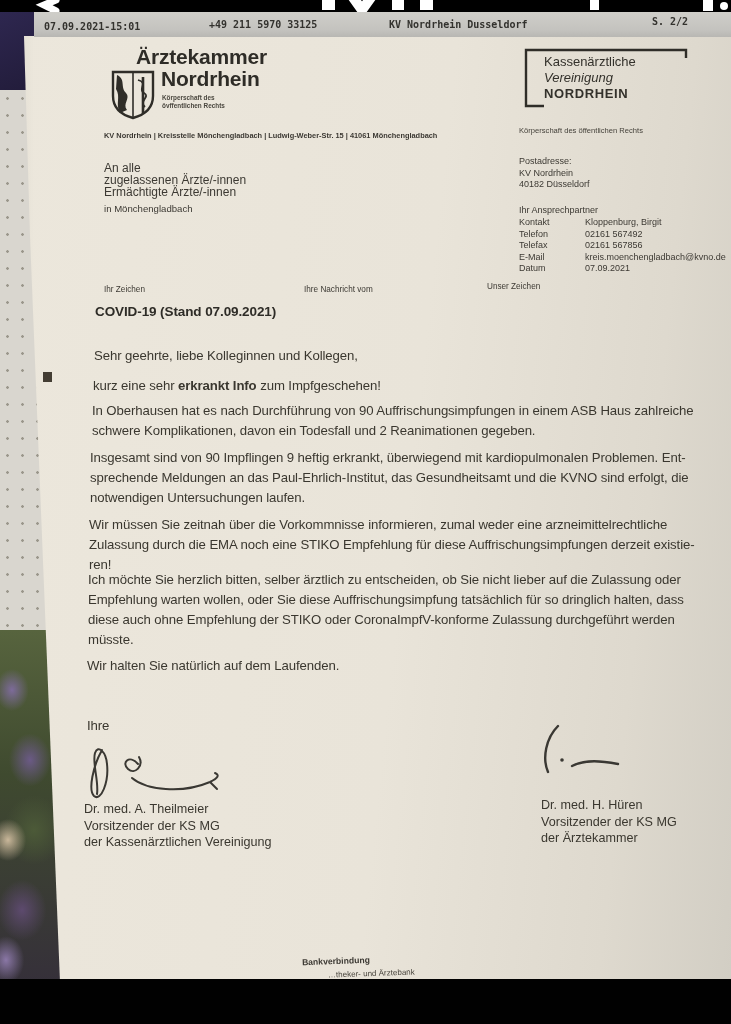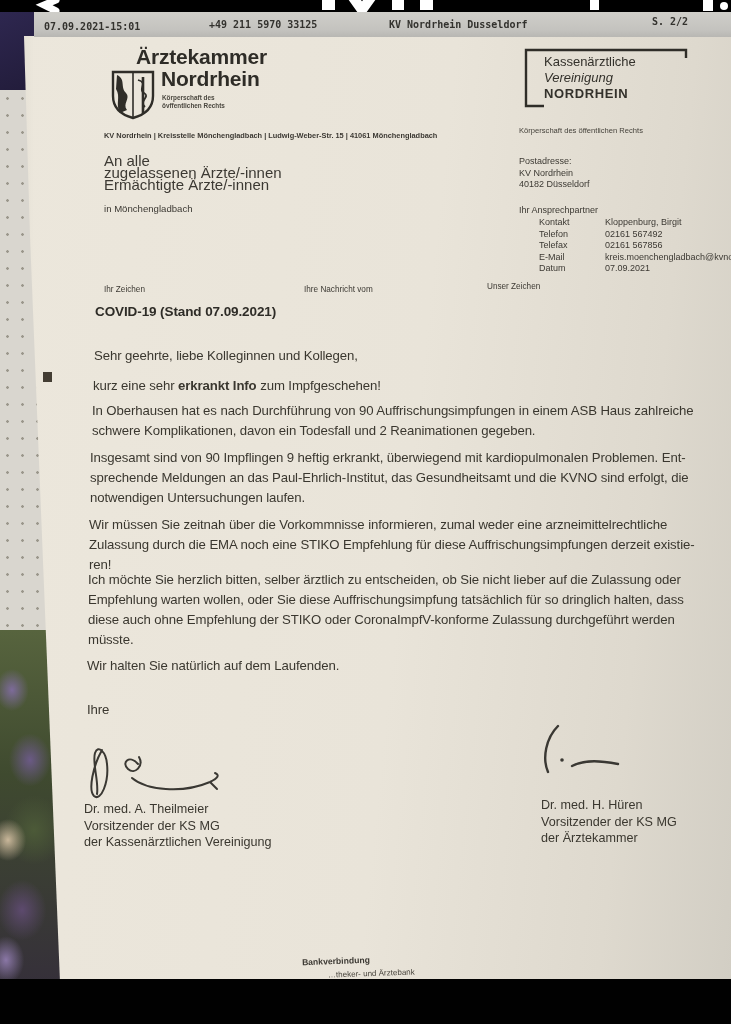--- a/index.html
+++ b/index.html
@@ -38,48 +38,48 @@
   .aek-name1{left:136px;top:9px;font-size:21px;font-weight:700;letter-spacing:-0.2px;color:#2e2c27;}
   .aek-name2{left:161px;top:31px;font-size:21px;font-weight:700;letter-spacing:-0.2px;color:#2e2c27;}
   .aek-sub{left:162px;top:58px;font-size:6.4px;font-weight:700;color:#4a473f;white-space:pre-line;line-height:1.25;}
   .kv-frame{left:516px;top:10px;width:176px;height:66px;}
   .kv-text{left:544px;top:18px;font-size:13px;color:#33312b;line-height:1.22;}
   .kv-text .l3{font-weight:700;letter-spacing:0.6px;}
   .kv-sub{left:519px;top:90px;font-size:7.6px;color:#45423b;}
 
   .sender-line{left:104px;top:95px;font-size:7.4px;font-weight:700;color:#3c3933;}
 
-  .recipient{left:104px;top:119px;font-size:15px;line-height:12.2px;color:#3c3933;white-space:pre-line;}
+  .recipient{left:104px;top:126px;font-size:12px;line-height:12.2px;color:#3c3933;white-space:pre-line;}
   .recipient-city{left:104px;top:167px;font-size:9.6px;color:#3c3933;}
 
   .postal{left:519px;top:120px;font-size:9px;line-height:11.6px;white-space:pre-line;color:#3c3933;}
   .partner-label{left:519px;top:169px;font-size:9px;color:#3c3933;}
   .contact-rows{left:519px;top:181px;width:210px;height:62px;font-size:9px;color:#3c3933;}
   .contact-rows .row{position:absolute;left:0;width:210px;height:11.5px;}
-  .contact-rows .row span{position:absolute;white-space:nowrap;margin-left:20px;}
+  .contact-rows .row span{position:absolute;white-space:nowrap;}
   .contact-rows .row .val{left:66px;}
   .r0{top:0;} .r1{top:11.5px;} .r2{top:23px;} .r3{top:34.5px;} .r4{top:46px;}
 
   .ref-ihr{left:104px;top:249px;font-size:8.2px;color:#3c3933;}
   .ref-nachricht{left:288px;top:249px;font-size:8.2px;color:#3c3933;padding-left:16px;}
   .ref-unser{left:487px;top:246px;font-size:8.2px;color:#3c3933;}
 
   .subject{left:95px;top:268px;font-size:13.5px;font-weight:700;letter-spacing:-0.1px;color:#2e2c27;}
 
   .body-text{font-size:13.2px;line-height:20px;width:645px;white-space:pre-line;letter-spacing:-0.1px;color:#3a372f;}
   .salutation{left:94px;top:310px;}
   .intro{left:93px;top:340px;}
   .intro b{font-weight:700;}
   .para1{left:92px;top:365px;}
   .para2{left:90px;top:412px;}
   .para3{left:89px;top:479px;}
   .para4{left:88px;top:534px;}
   .closing-info{left:87px;top:620px;}
   .greeting{left:87px;top:652px;}
-  .ihre{left:87px;top:664px;}
+  .ihre{left:87px;top:680px;}
 
   .sig-left{left:82px;top:700px;width:160px;height:72px;}
   .sig-right{left:532px;top:684px;width:104px;height:62px;}
   .sigblock{font-size:12.6px;line-height:16.5px;white-space:pre-line;color:#3a372f;}
   .sigblock-left{left:84px;top:765px;}
   .sigblock-right{left:541px;top:761px;}
 
   .fold-mark{width:9px;height:10px;background:#433d33;}
   .fold-1{left:43px;top:336px;}
   .fold-2{left:25px;top:706px;}

